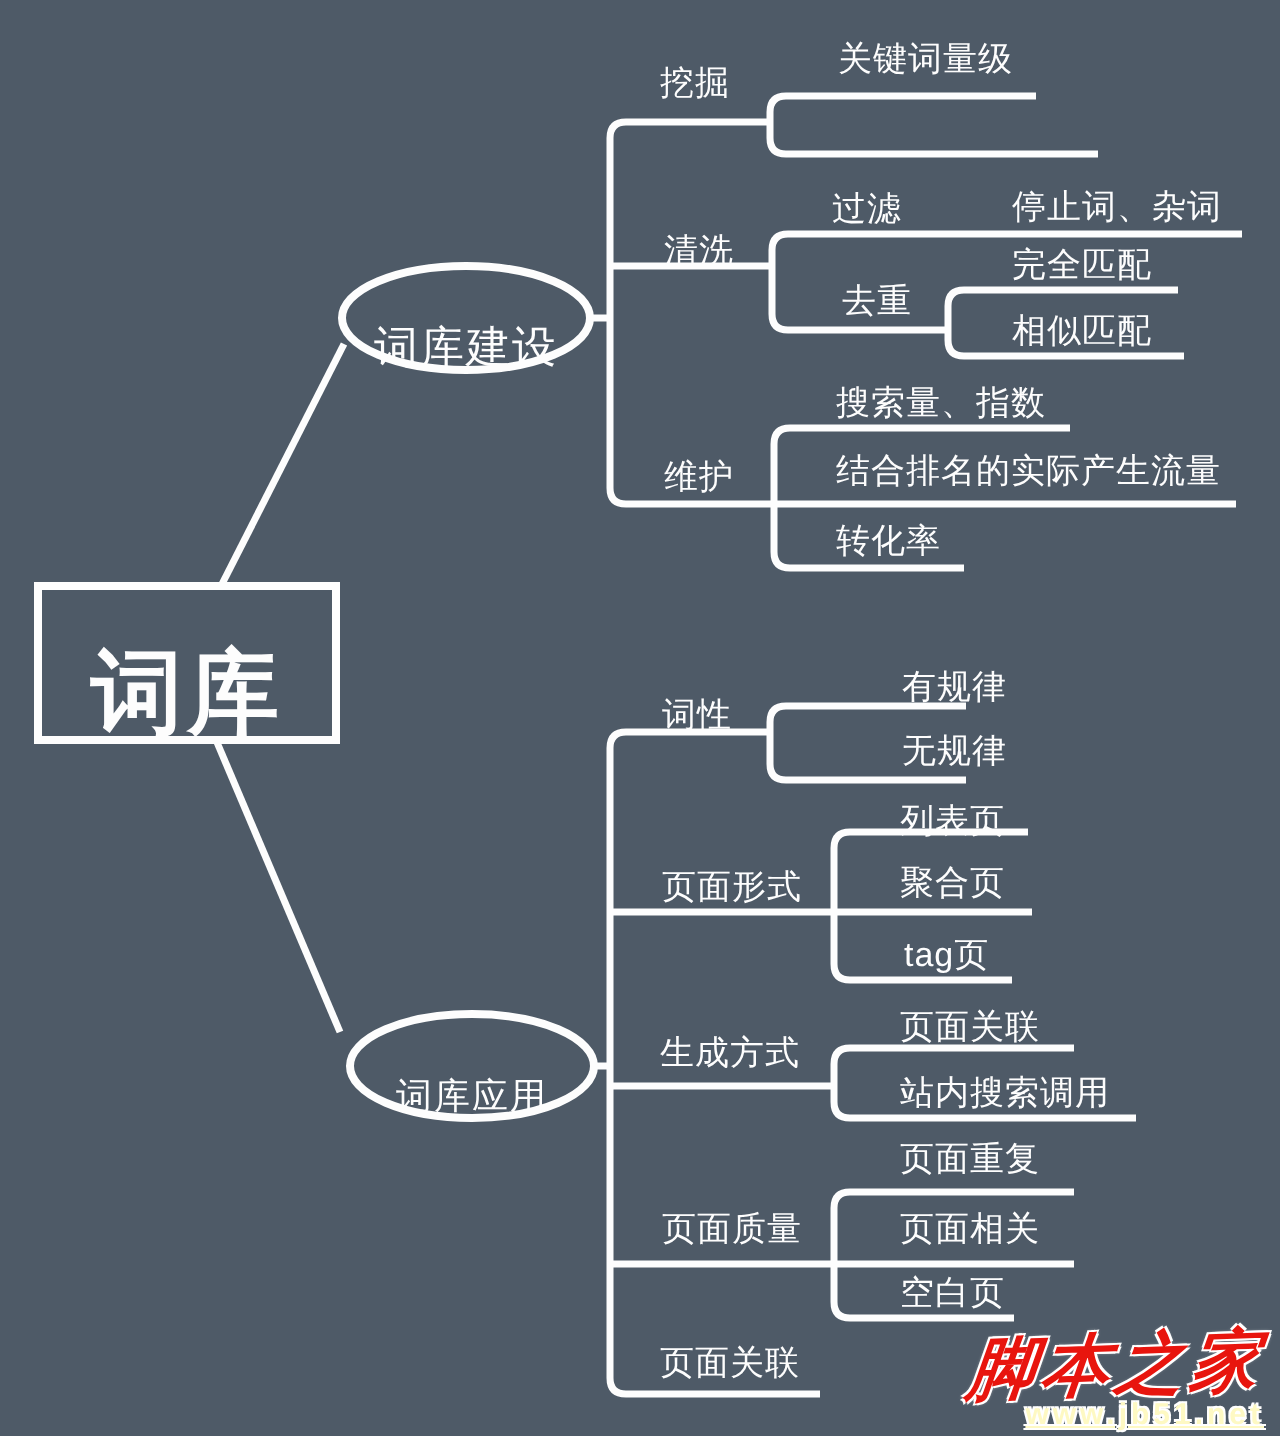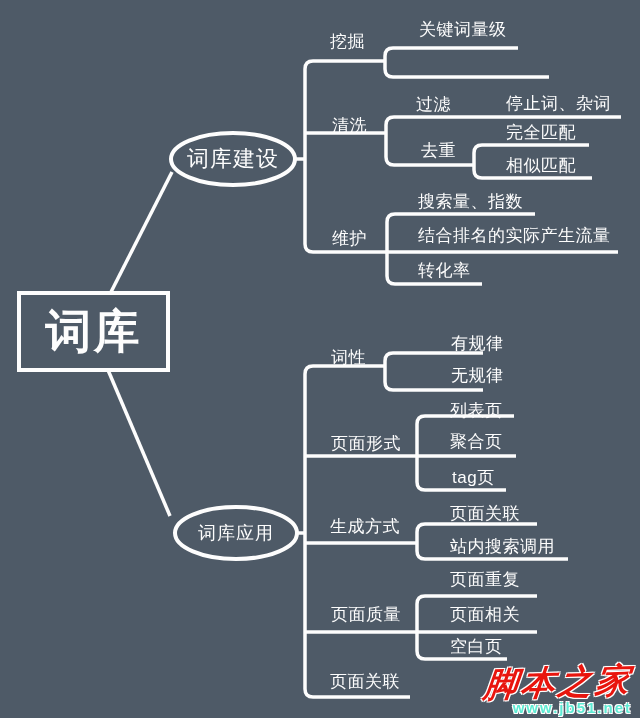--- a/index.html
+++ b/index.html
@@ -15,38 +15,39 @@
     position:absolute;
     color:#fdfdfd;
     font-size:17px;
     line-height:17px;
     letter-spacing:0.5px;
     white-space:nowrap;
   }
   .topic{
     position:absolute;
     display:flex;align-items:center;justify-content:center;
-    color:#fdfdfd;white-space:nowrap;
+    color:#fdfdfd;white-space:nowrap;margin-top:15px;
   }
   #root-topic{left:19px;top:293px;width:149px;height:77px;font-size:46px;font-weight:bold;letter-spacing:2px;}
   #construction-topic{left:171px;top:133px;width:124px;height:52px;font-size:22px;letter-spacing:1px;}
   #application-topic{left:175px;top:507px;width:122px;height:52px;font-size:18px;letter-spacing:1px;}
   .wm-name{
     position:absolute;right:8px;top:660px;
     font-family:"Liberation Serif",serif;font-style:italic;font-weight:bold;
     font-size:34px;color:#e8150e;letter-spacing:3px;
     transform:skewX(-8deg) rotate(-2deg);
     text-shadow:-1px -1px 0 #fff,1px -1px 0 #fff,-1px 1px 0 #fff,1px 1px 0 #fff,0 0 2px #fff;
     white-space:nowrap;
   }
   .wm-url{
     position:absolute;right:8px;top:699px;
-    font-size:15px;font-weight:bold;color:#5eead4;letter-spacing:2px;
+    font-size:15px;font-weight:bold;color:#fef9c3;letter-spacing:2px;
     text-shadow:-1px -1px 0 #fff,1px -1px 0 #fff,-1px 1px 0 #fff,1px 1px 0 #fff;
     white-space:nowrap;
+    text-decoration:underline;
   }
 </style>
 </head>
 <body>
 
 <div id="stage">
 
   <svg id="wires" viewBox="0 0 640 718" fill="none" stroke="#fdfdfd">
 
     <rect x="19" y="293" width="149" height="77" stroke-width="4"></rect>

